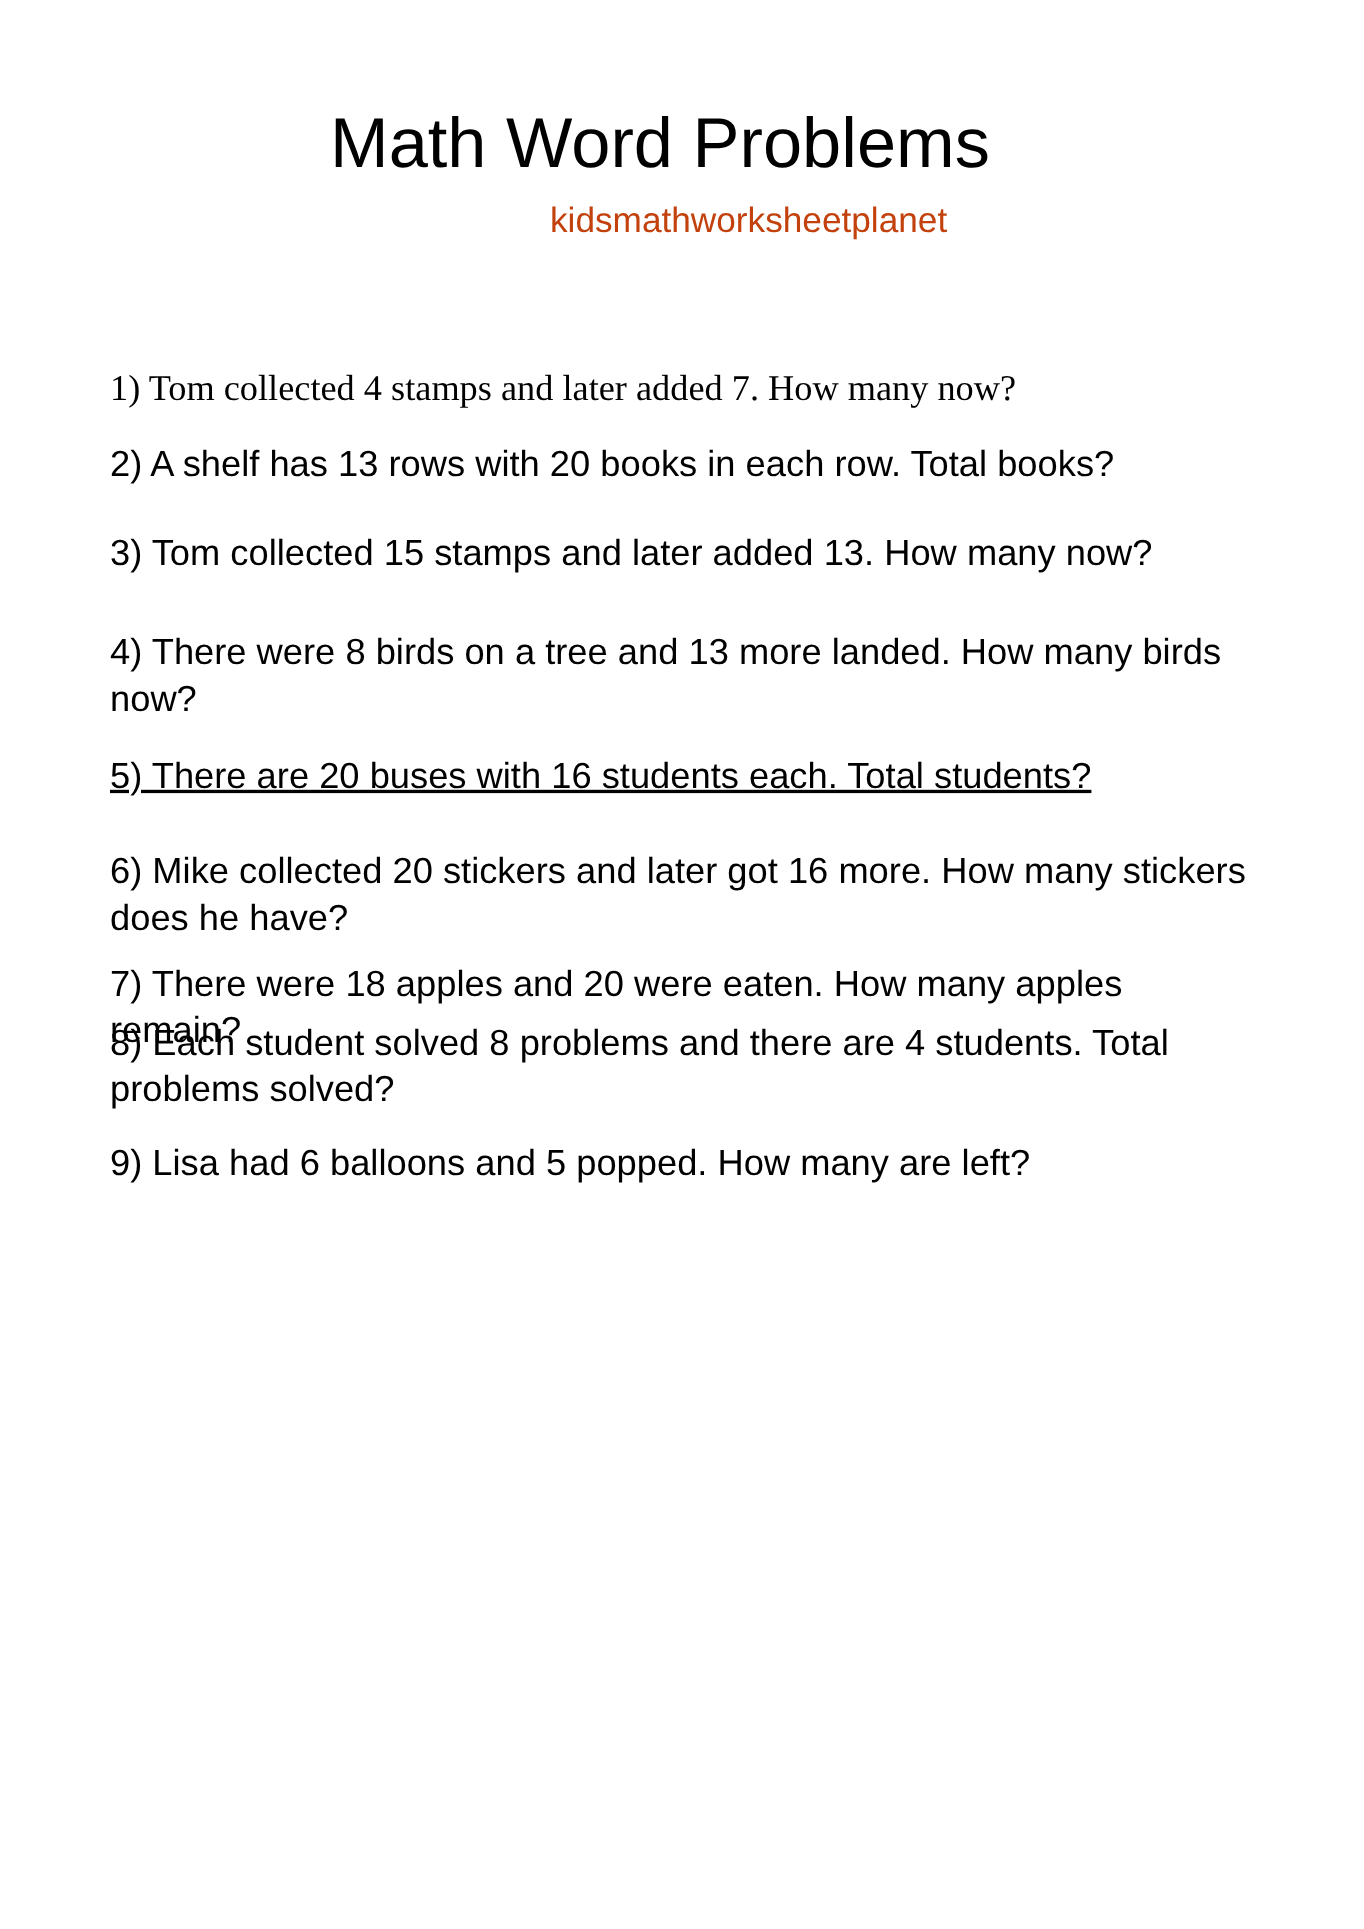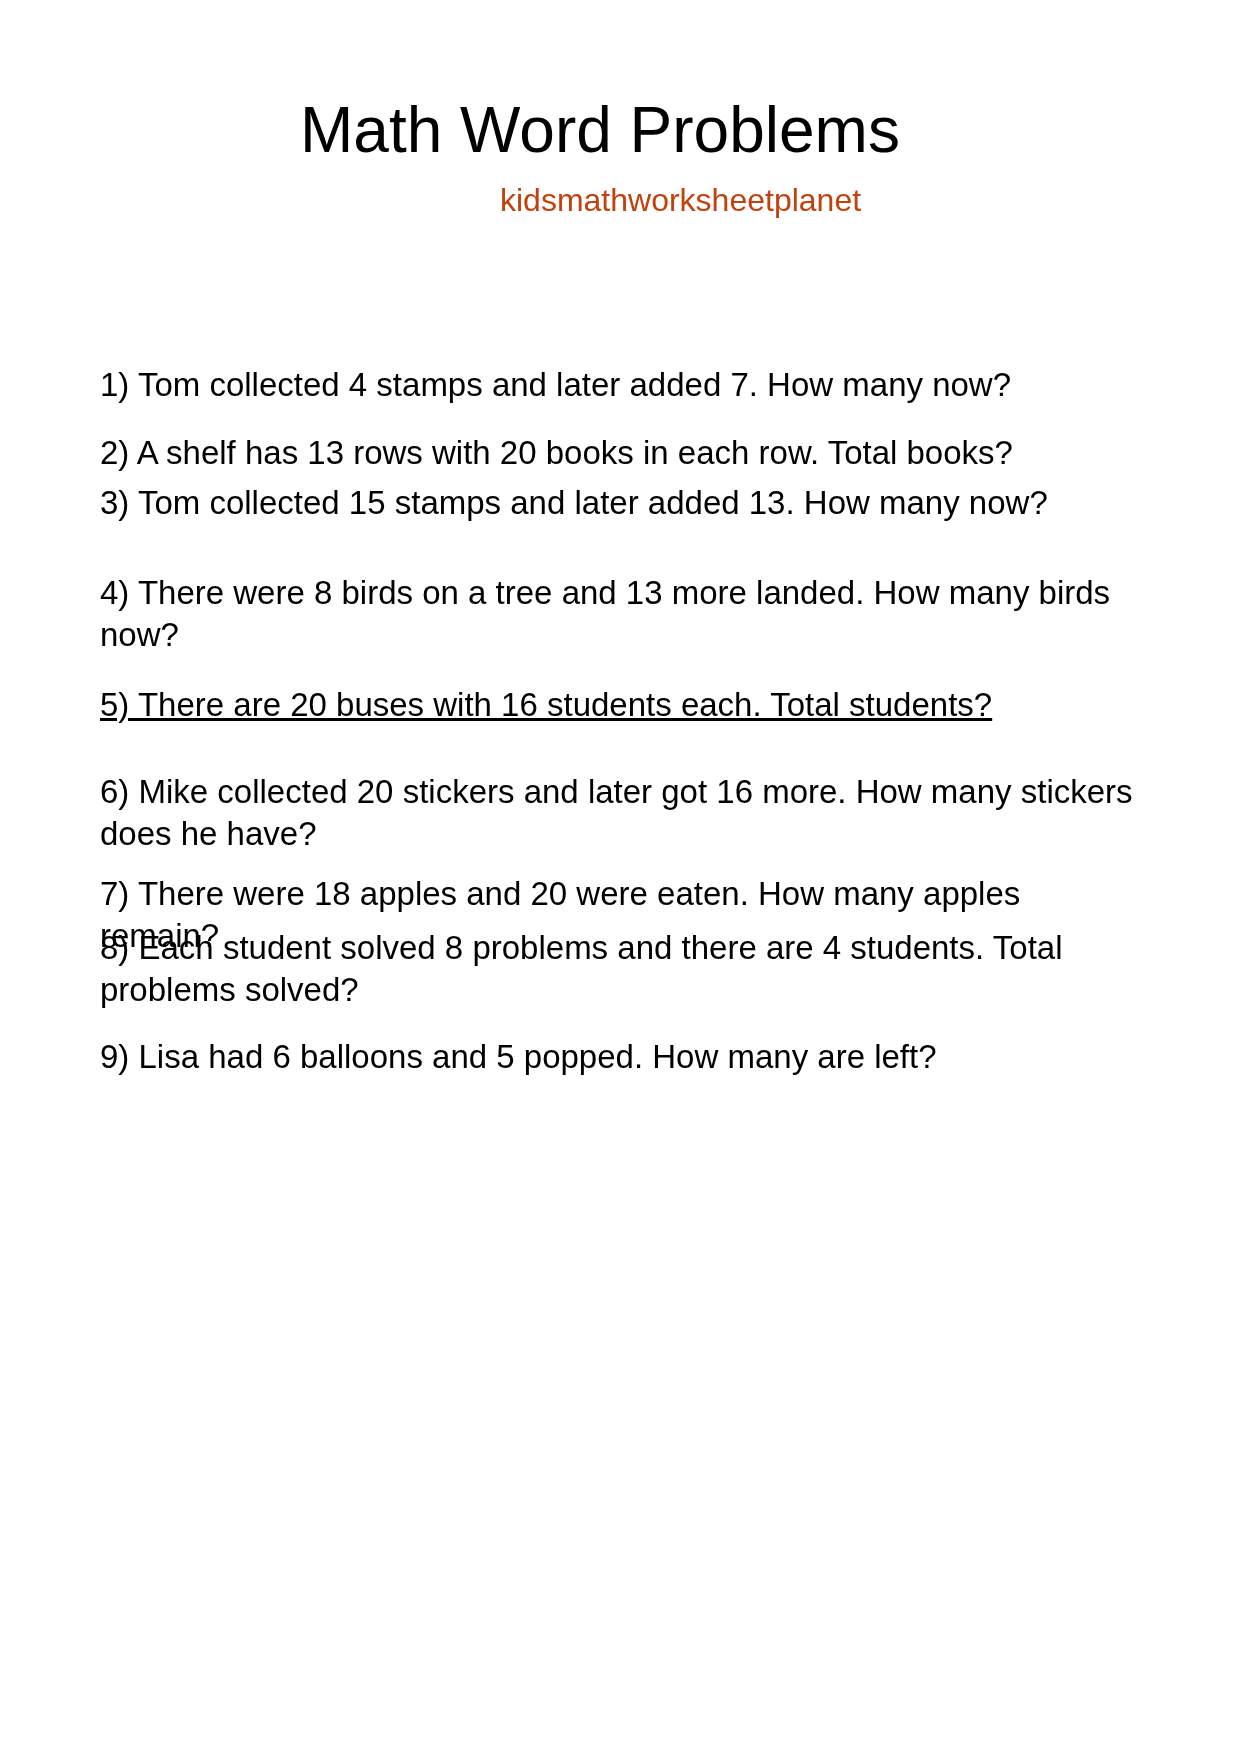--- a/index.html
+++ b/index.html
@@ -53,22 +53,22 @@
       white-space: normal;
     }
   </style>
 </head>
 <body>
 
 <h1 class="title">Math Word Problems</h1>
 <div class="subtitle">kidsmathworksheetplanet</div>
 
 <ol class="problems">
-  <li class="problem" style="top:364px;">1) Tom collected 4 stamps and later added 7. How many now?</li>
-  <li class="problem" style="top:432px;">2) A shelf has 13 rows with 20 books in each row. Total books?</li>
+  <li class="problem" style="top:333px;font-family:Liberation Serif, serif;">1) Tom collected 4 stamps and later added 7. How many now?</li>
+  <li class="problem" style="top:401px;">2) A shelf has 13 rows with 20 books in each row. Total books?</li>
   <li class="problem" style="top:482px;">3) Tom collected 15 stamps and later added 13. How many now?</li>
   <li class="problem" style="top:572px;">4) There were 8 birds on a tree and 13 more landed. How many birds now?</li>
   <li class="problem" style="top:684px;text-decoration:underline;">5) There are 20 buses with 16 students each. Total students?</li>
   <li class="problem" style="top:723px;margin-top:48px;">6) Mike collected 20 stickers and later got 16 more. How many stickers does he have?</li>
   <li class="problem" style="top:825px;margin-top:48px;">7) There were 18 apples and 20 were eaten. How many apples remain?</li>
   <li class="problem" style="top:927px;">8) Each student solved 8 problems and there are 4 students. Total problems solved?</li>
   <li class="problem" style="top:1036px;">9) Lisa had 6 balloons and 5 popped. How many are left?</li>
 </ol>
 
 </body></html>

